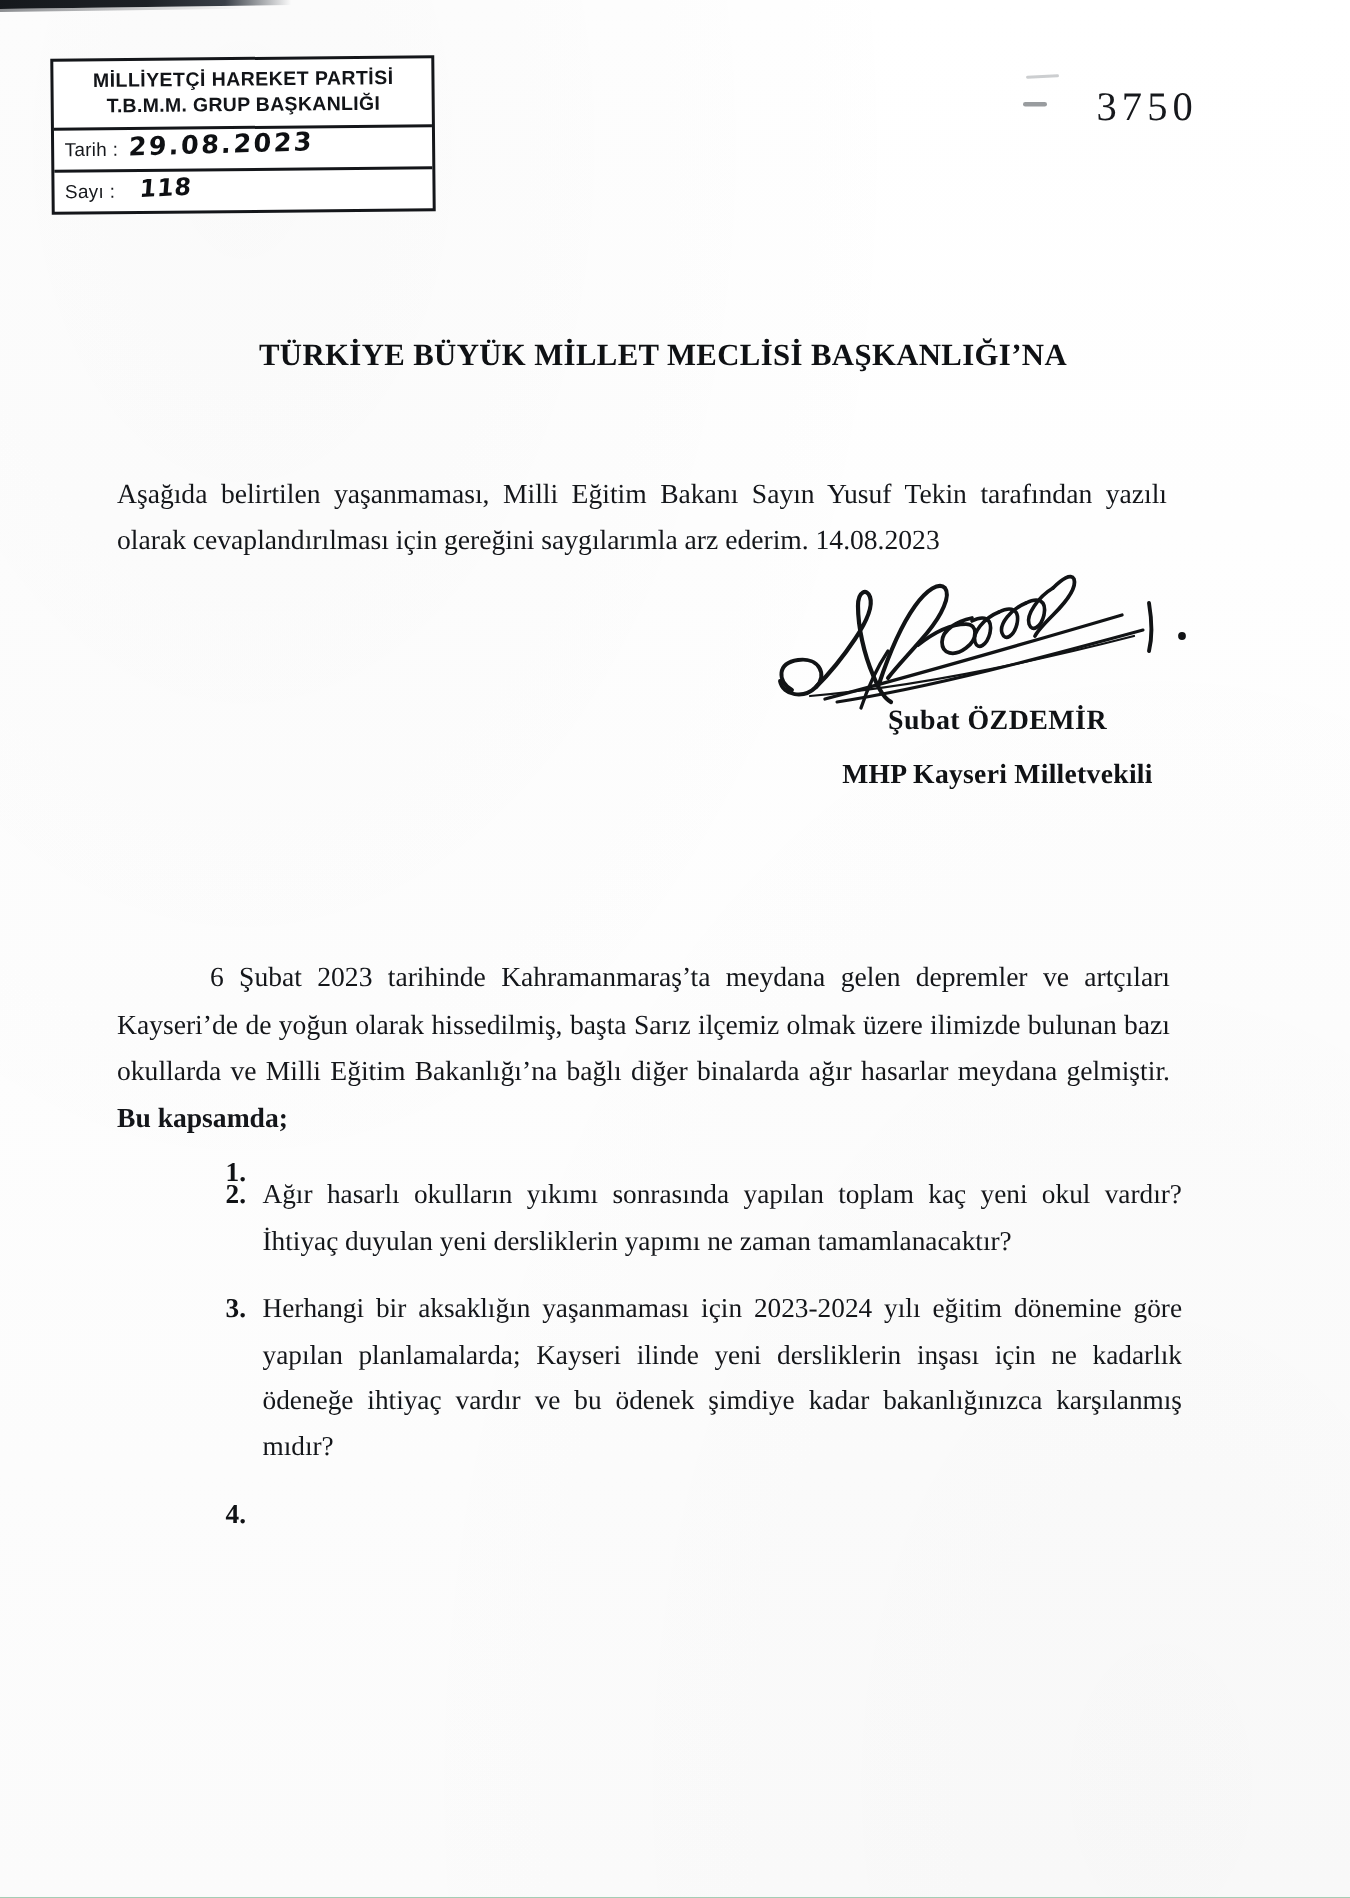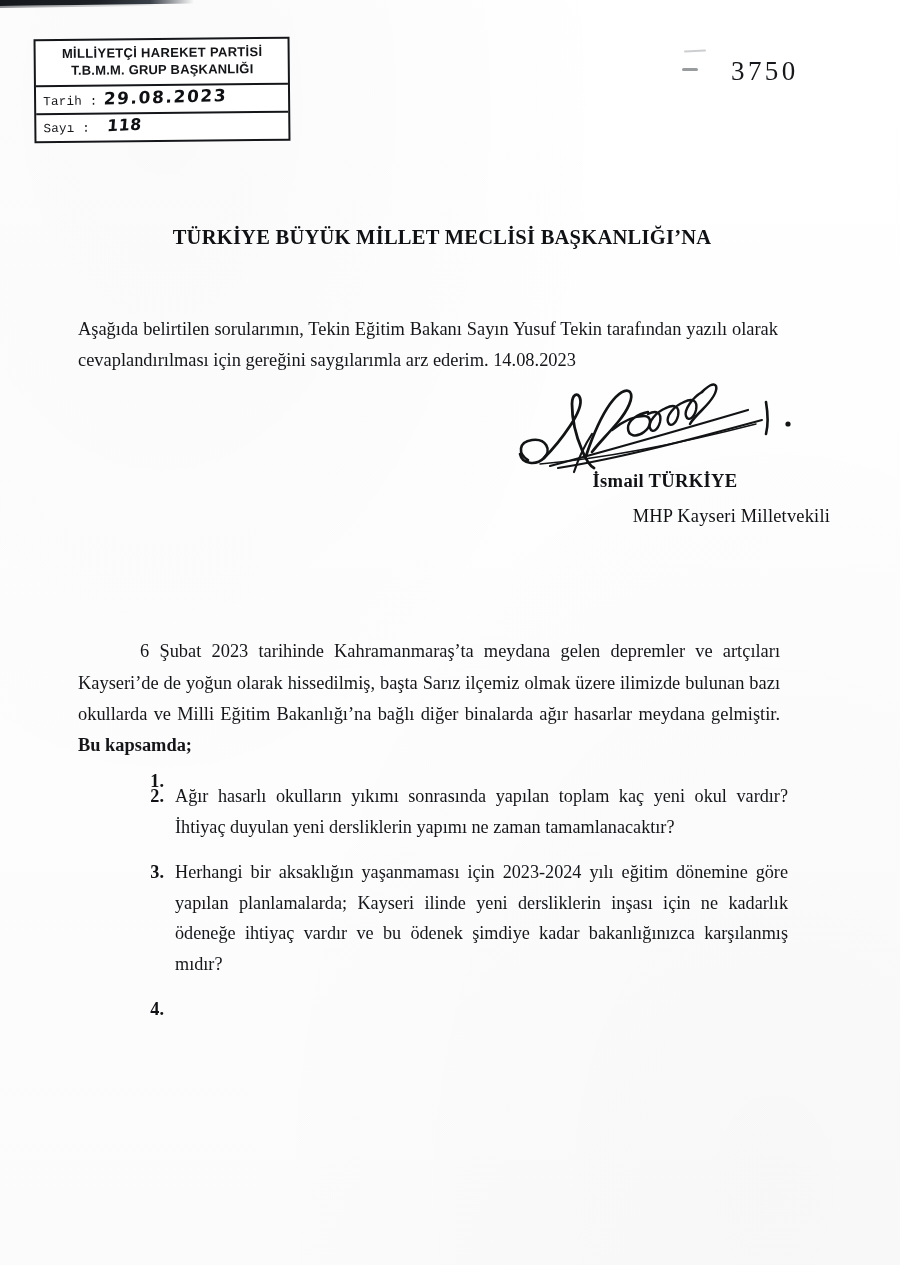--- a/index.html
+++ b/index.html
@@ -83,21 +83,21 @@
 
   .stamp-row {
     display: flex;
     align-items: baseline;
     padding: 2px 4px 3px 7px;
     min-height: 21px;
   }
   .stamp-row.bordered { border-bottom: 2px solid #14161a; }
 
   .stamp-label {
-    font-family: Liberation Mono, monospace;
+    font-family: Liberation Sans, sans-serif;
     font-size: 12.6px;
     font-weight: 400;
     color: #16181c;
     letter-spacing: 0.2px;
     flex: 0 0 auto;
     padding-right: 6px;
   }
   .stamp-value {
     font-family: "DejaVu Sans", sans-serif;
     font-size: 17px;
@@ -196,23 +196,23 @@
     font-size: 18.6px;
     font-weight: 700;
     letter-spacing: 0.3px;
     color: #101215;
   }
   #signer-title {
     position: absolute;
     left: 500px;
     top: 506px;
     width: 330px;
-    text-align: right;
+    text-align: center;
     font-size: 18.4px;
-    font-weight: 400;
+    font-weight: 700;
     letter-spacing: 0.2px;
     color: #101215;
   }
 
   
   #body-paragraph {
     position: absolute;
     left: 78px;
     top: 618px;
     width: 702px;
@@ -280,21 +280,21 @@
     </div>
   </div>
 
   <div id="doc-number-smudge2"></div>
   <div id="doc-number-smudge"></div>
   <div id="doc-number">3750</div>
 
   <div id="main-heading">TÜRKİYE BÜYÜK MİLLET MECLİSİ BAŞKANLIĞI’NA</div>
 
   <p id="intro-paragraph">
-    <span>Aşağıda belirtilen sorularımın, Tekin Eğitim Bakanı Sayın </span><b>Yusuf Tekin</b><span> tarafından </span><b>yazılı</b><span> olarak cevaplandırılması için gereğini saygılarımla arz ederim. 14.08.2023</span>
+    <span>Aşağıda belirtilen yaşanmaması, Milli Eğitim Bakanı Sayın </span><b>Yusuf Tekin</b><span> tarafından </span><b>yazılı</b><span> olarak cevaplandırılması için gereğini saygılarımla arz ederim. 14.08.2023</span>
   </p>
 
   <div id="signature-block">
     <div id="signature-mark">
       <svg width="320" height="108" viewBox="0 0 320 108" xmlns="http://www.w3.org/2000/svg" fill="none" stroke="#111315" stroke-linecap="round" stroke-linejoin="round">
 
         <path d="M28 92 C 18 86, 18 74, 32 72 C 46 70, 52 82, 44 90 C 36 98, 22 96, 20 86" stroke-width="2.6"></path>
         <path d="M44 90 C 54 80, 62 70, 70 58 C 78 46, 82 36, 80 30 C 78 24, 72 26, 72 36
                  C 72 50, 76 68, 82 82 C 86 92, 90 98, 94 100" stroke-width="2.8"></path>
 
@@ -312,21 +312,21 @@
         <path d="M40 96 C 108 90, 186 74, 256 56" stroke-width="1.5"></path>
 
         <path d="M74 104 C 78 92, 84 78, 92 66" stroke-width="2.2"></path>
 
         <path d="M266 34 C 268 46, 268 58, 266 66" stroke-width="2.6"></path>
 
         <circle cx="288" cy="56" r="2.6" fill="#111315" stroke="none"></circle>
       </svg>
     </div>
   </div>
-  <div id="signer-name">İsmail TÜRKİYE</div>
+  <div id="signer-name">Şubat ÖZDEMİR</div>
   <div id="signer-title">MHP Kayseri Milletvekili</div>
 
   <p id="body-paragraph">
     <span>6 Şubat 2023 tarihinde Kahramanmaraş’ta meydana gelen depremler ve artçıları Kayseri’de de yoğun olarak hissedilmiş, başta Sarız ilçemiz olmak üzere ilimizde bulunan bazı okullarda ve Milli Eğitim Bakanlığı’na bağlı diğer binalarda ağır hasarlar meydana gelmiştir. </span><b>Bu kapsamda;</b>
   </p>
 
   <ol id="question-list">
     <li>
       <span class="q-num">1.</span>
     </li>

